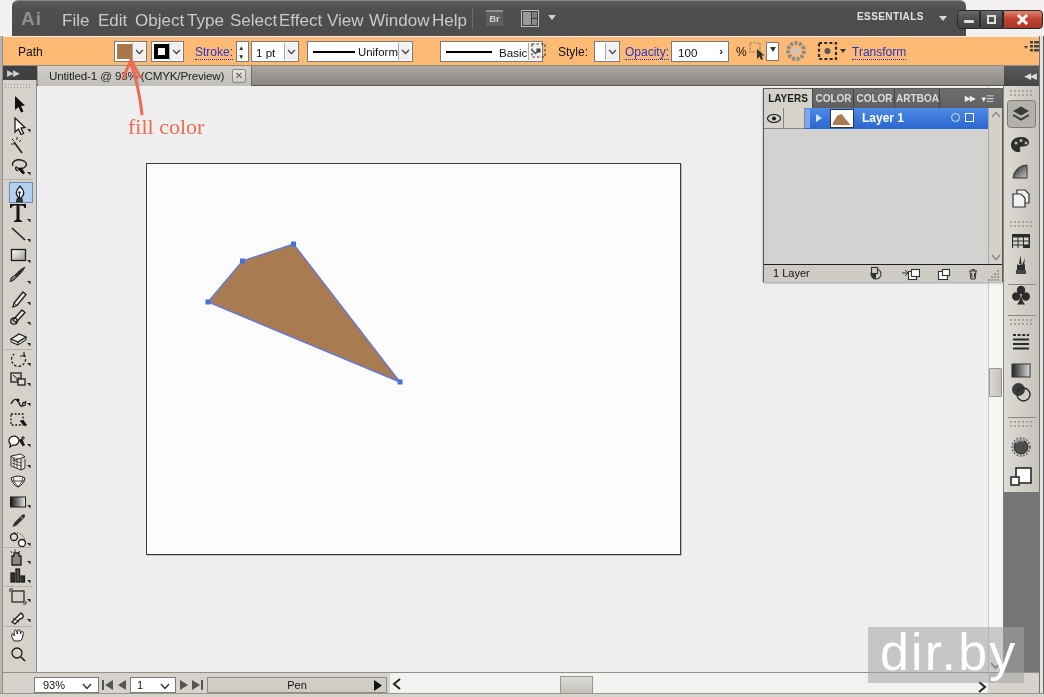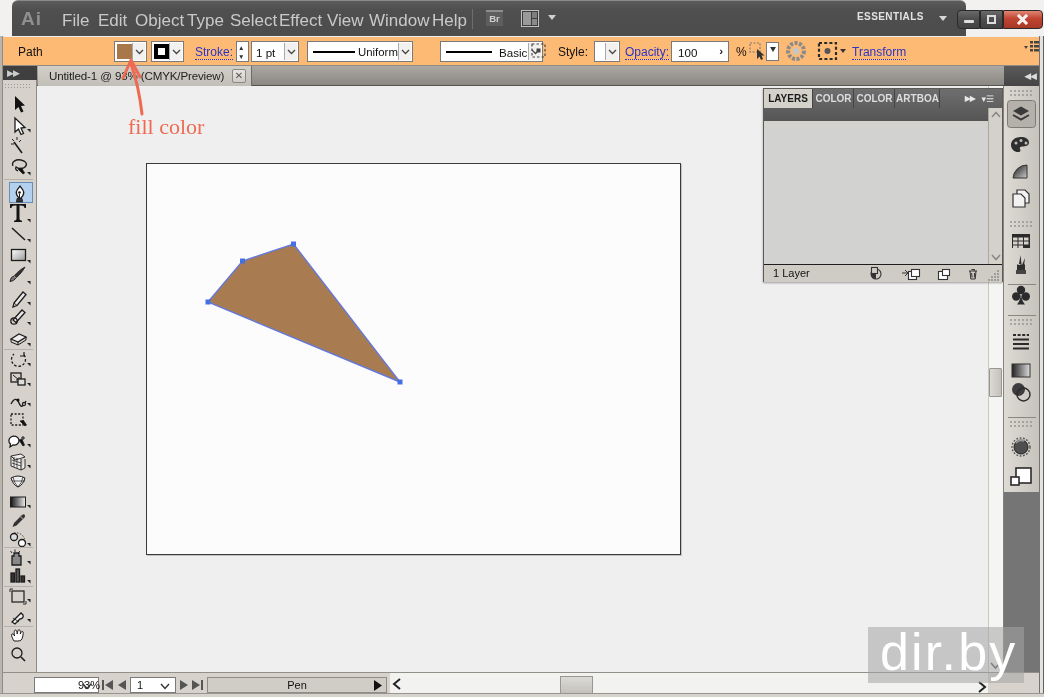--- a/index.html
+++ b/index.html
@@ -384,20 +384,37 @@
 
 <div id="panel">
   <div id="ptabs">
     <div class="ptab" id="ptab1">LAYERS</div>
     <div class="ptab" style="left:50px; width:40px;">COLOR</div>
     <div class="ptab" style="left:91px; width:40px;">COLOR</div>
     <div class="ptab" style="left:132px; width:44px;">ARTBOA</div>
     <div id="parr">▶▶</div>
     <div id="pmenu">▾☰</div>
   </div>
+  <div id="layerrow">
+    <div id="eyebox">
+          <svg width="19" height="20" style="position:absolute;left:1px;top:4px;">
+            <ellipse cx="9" cy="6.5" rx="6.5" ry="4" fill="none" stroke="#1a1a1a" stroke-width="1.2"></ellipse>
+            <circle cx="9" cy="6.5" r="2" fill="#1a1a1a"></circle>
+          </svg>
+        </div>
+    <div id="blankbox"></div>
+    <div id="bluebar"></div>
+    <div id="lexp"></div>
+    <div id="lthumb"><svg width="22" height="17">
+            <polygon points="2,12.5 6.5,5.5 10.5,4 19.5,15 2,15" fill="#A87C50"></polygon>
+          </svg></div>
+    <div id="lname">Layer 1</div>
+    <div id="lcircle"></div>
+    <div id="lsq"></div>
+  </div>
   <div id="pcontent"></div>
   <div id="pscroll">
         <svg style="position:absolute;top:3px;left:1px;" width="12" height="8">
           <path d="M2,6 L6,1.5 L10,6" stroke="#888" stroke-width="1.5" fill="none"></path>
         </svg>
         <svg style="position:absolute;bottom:3px;left:1px;" width="12" height="8">
           <path d="M2,2 L6,6.5 L10,2" stroke="#888" stroke-width="1.5" fill="none"></path>
         </svg>
       </div>
   <div id="pbottom">
@@ -568,21 +585,21 @@
     <radialGradient id="dg3" cx="0.5" cy="0.5" r="0.6">
           <stop offset="0" stop-color="#eee"></stop>
           <stop offset="0.5" stop-color="#333"></stop>
           <stop offset="1" stop-color="#999"></stop>
         </radialGradient>
   </defs>
 </svg>
 
 <div id="statusbar">
   <div class="sb" style="left:34px; width:65px;">
-        <span style="position:absolute;left:8px;top:1px;margin-left:35px;">93%</span>
+        <span style="position:absolute;left:8px;top:1px;">93%</span>
         <svg style="position:absolute;right:6px;top:5px;" width="10" height="7">
           <path d="M1,1 L5,5.5 L9,1" stroke="#333" stroke-width="1.4" fill="none"></path>
         </svg>
       </div>
   <svg style="position:absolute;left:102px;top:6px;" width="104" height="12">
     <g fill="#555">
           <rect x="0" y="1" width="2" height="10"></rect>
           <path d="M11,1 L11,11 L3,6 Z"></path>
           <path d="M24,1 L24,11 L16,6 Z"></path>
         </g>

